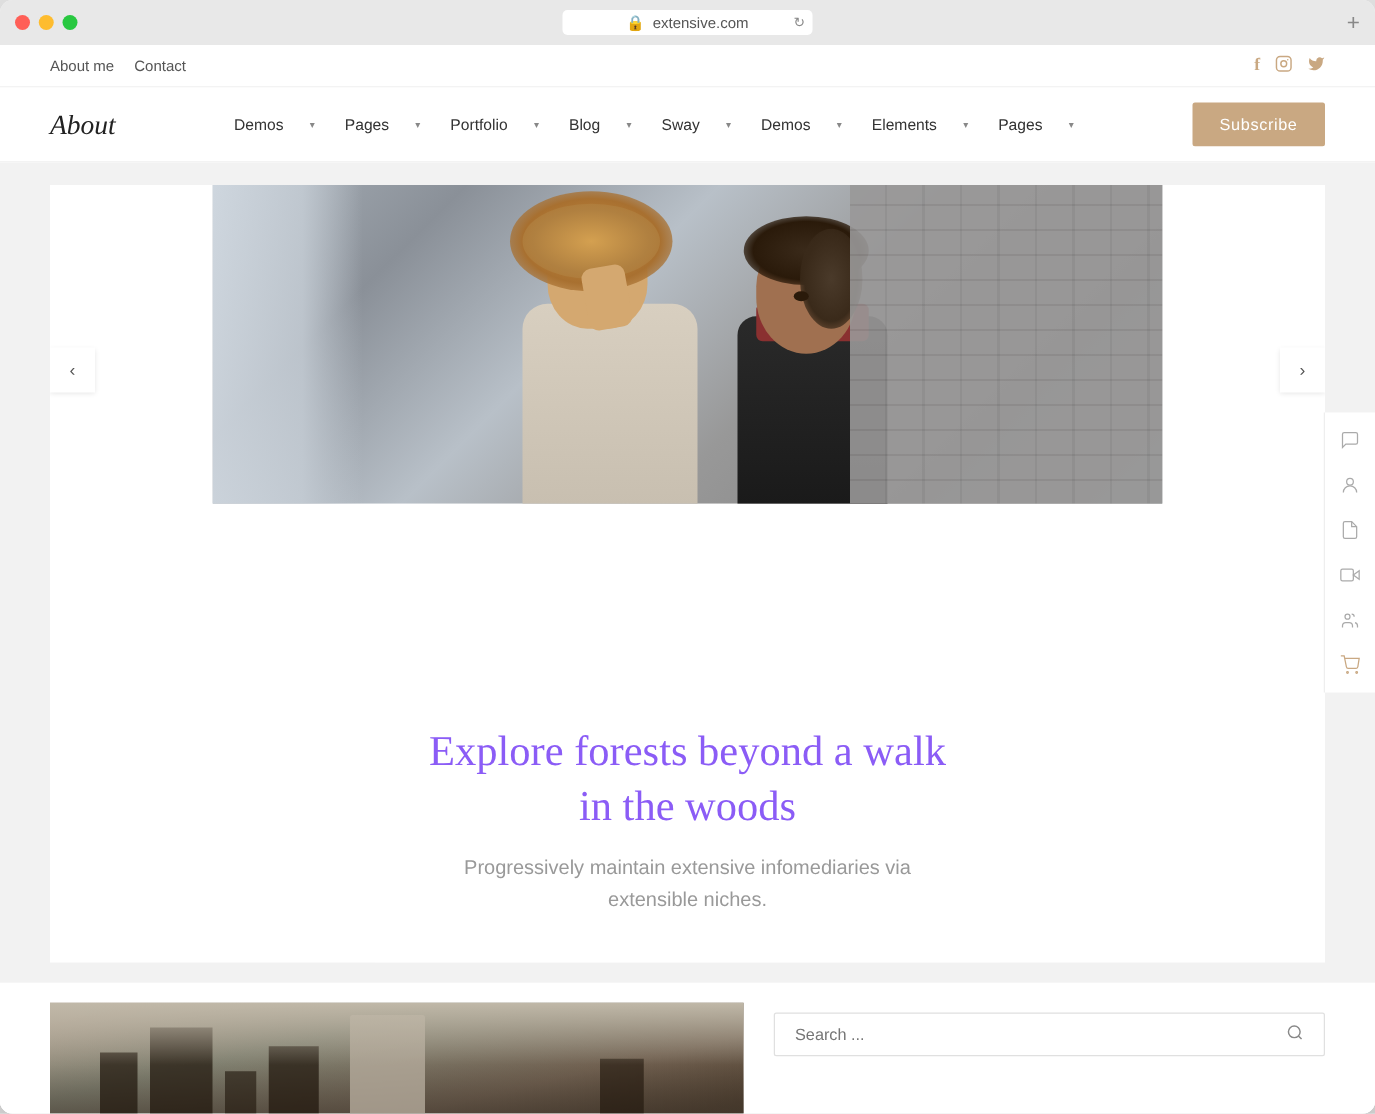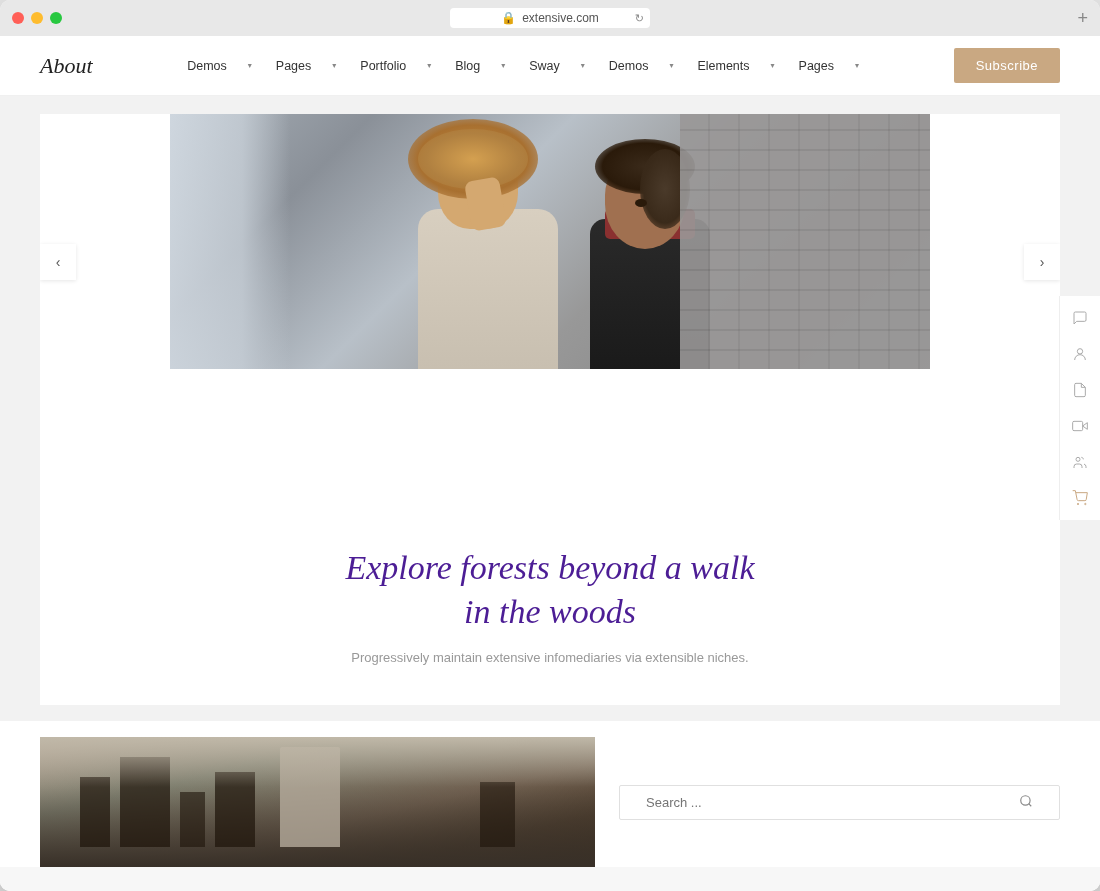--- a/index.html
+++ b/index.html
@@ -211,29 +211,28 @@
       font-size: 11px;
       letter-spacing: 2px;
       color: #c9a882;
       text-transform: uppercase;
       margin-bottom: 14px;
     }
 
     .hero-title {
       font-family: Georgia, 'Times New Roman', serif;
       font-size: 34px;
-      color: #4c1d95;
+      color: #8b5cf6;
       font-weight: normal;
       line-height: 1.3;
       margin-bottom: 14px;
-      font-style: italic;
     }
 
     .hero-excerpt {
-      font-size: 13px;
+      font-size: 16px;
       color: #999;
       line-height: 1.6;
     }
 
     
     .slider-arrow {
       position: absolute;
       top: 50%;
       transform: translateY(-50%);
       background: white;
@@ -257,23 +256,22 @@
     .sidebar-search {
       flex: 1;
       padding-top: 8px;
     }
 
     .search-box {
       display: flex;
       align-items: center;
       border: 1px solid #e0e0e0;
       border-radius: 2px;
-      padding: 8px 26px;
-      background: white;
-      margin-top: 40px;
+      padding: 8px 16px;
+      background: white;
     }
 
     .search-input {
       flex: 1;
       border: none;
       outline: none;
       font-size: 13px;
       color: #999;
       background: transparent;
     }
@@ -315,20 +313,41 @@
     <div class="mac-url-bar">
       <span>🔒</span>
       <span>extensive.com</span>
       <span class="mac-refresh">↻</span>
     </div>
     <div class="mac-new-tab">+</div>
   </div>
 
   <div class="browser-content">
 
+    <div class="site-topbar">
+      <div class="topbar-links">
+        <a class="topbar-link">About me</a>
+        <a class="topbar-link">Contact</a>
+      </div>
+      <div class="topbar-social">
+        <span class="social-icon" style="font-family: serif; font-weight: bold; font-size: 14px;">f</span>
+        <span class="social-icon">
+          <svg width="14" height="14" viewBox="0 0 24 24" fill="none" stroke="#c9a882" stroke-width="2">
+            <rect x="2" y="2" width="20" height="20" rx="5" ry="5"></rect>
+            <circle cx="12" cy="12" r="4"></circle>
+            <circle cx="17.5" cy="6.5" r="1" fill="#c9a882" stroke="none"></circle>
+          </svg>
+        </span>
+        <span class="social-icon">
+          <svg width="14" height="14" viewBox="0 0 24 24" fill="#c9a882">
+            <path d="M23 3a10.9 10.9 0 01-3.14 1.53 4.48 4.48 0 00-7.86 3v1A10.66 10.66 0 013 4s-4 9 5 13a11.64 11.64 0 01-7 2c9 5 20 0 20-11.5a4.5 4.5 0 00-.08-.83A7.72 7.72 0 0023 3z"></path>
+          </svg>
+        </span>
+      </div>
+    </div>
 
     <div class="site-nav">
       <div class="site-logo">About</div>
       <div class="nav-menu">
         <span class="nav-item">
           <span>Demos</span>
           <span class="chevron">▾</span>
         </span>
         <span class="nav-item">
           <span>Pages</span>

